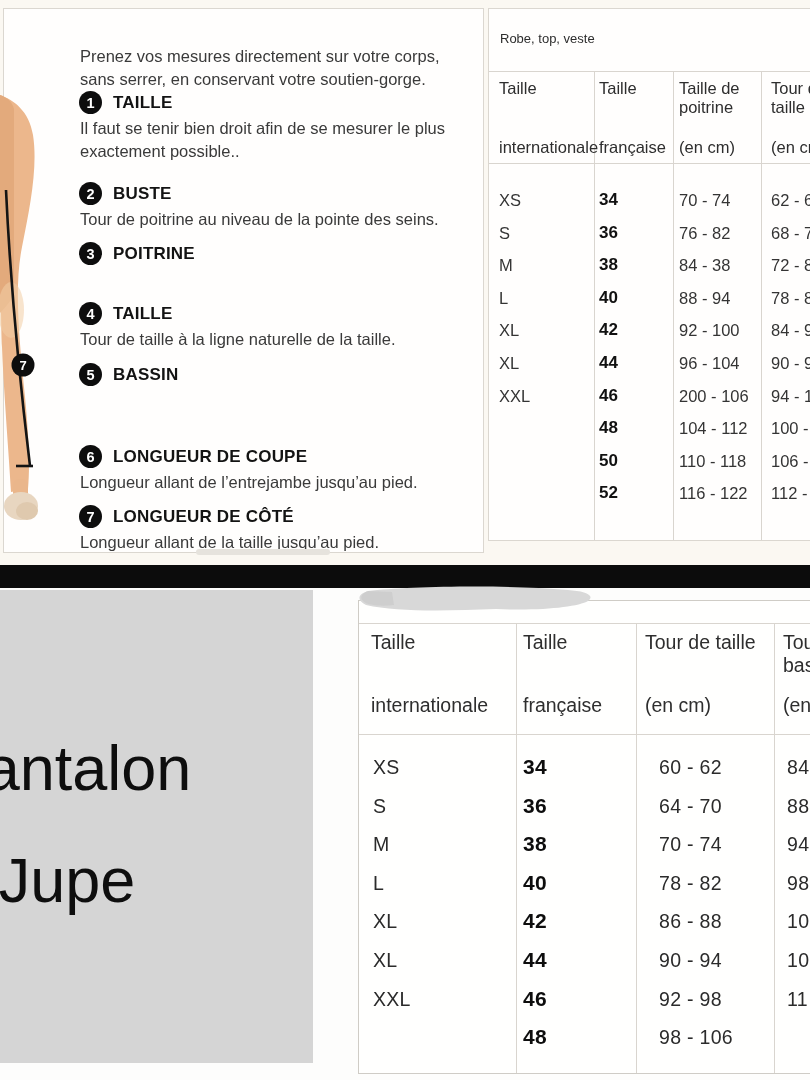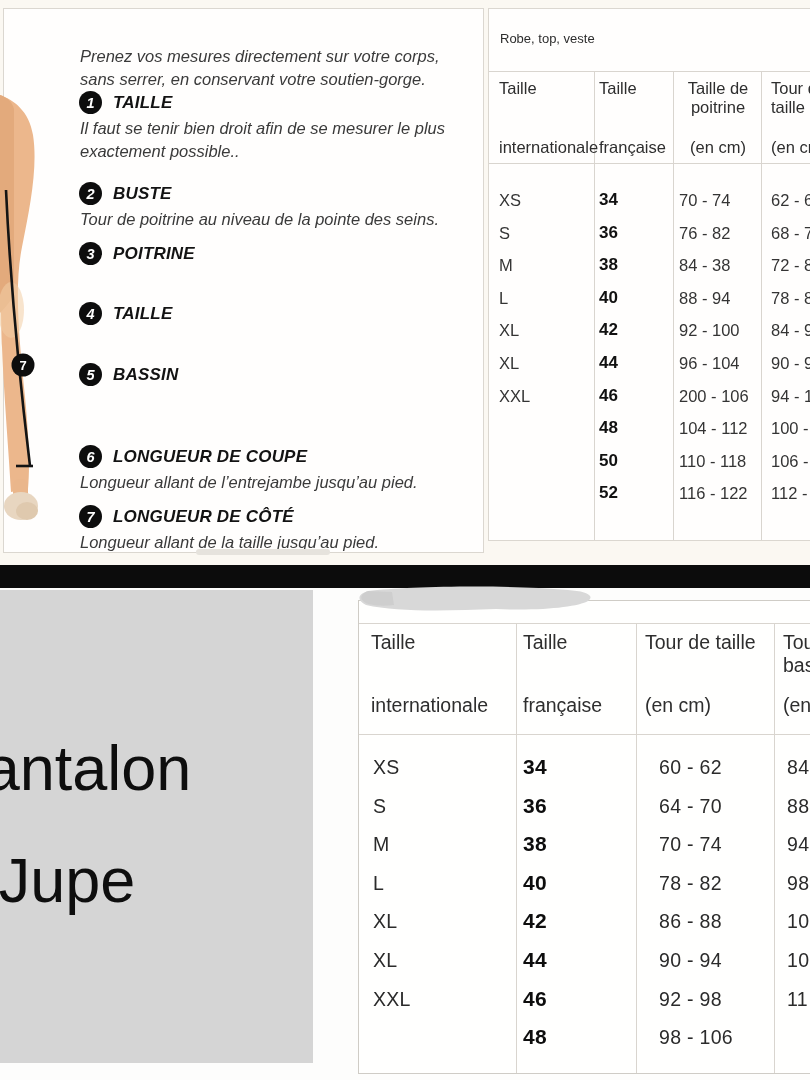--- a/index.html
+++ b/index.html
@@ -3,42 +3,42 @@
 <meta charset="utf-8">
 <style>
   html,body{margin:0;padding:0;}
   body{
     position:relative;width:810px;height:1080px;overflow:hidden;
     background:#fbf8f2;font-family:"Liberation Sans",sans-serif;
   }
   .abs{position:absolute;}
   
   .panel{position:absolute;background:#fffefd;border:1px solid #dbd7d0;box-sizing:border-box;}
-  #panel-left{left:3px;top:8px;width:481px;height:545px;z-index:1;font-style:italic;}
+  #panel-left{left:3px;top:8px;width:481px;height:545px;z-index:1;}
   #panel-robe{left:488px;top:8px;width:402px;height:533px;z-index:1;}
   
   .intro{position:absolute;left:76px;top:19px;width:395px;font-size:16.5px;line-height:23px;color:#3a3a3a;}
   .item{position:absolute;left:75px;width:402px;}
   .item-head{display:flex;align-items:center;gap:11px;}
   .badge{width:23px;height:23px;border-radius:50%;background:#0d0d0d;color:#ffffff;
     font-weight:bold;font-size:14.5px;display:flex;align-items:center;justify-content:center;flex:0 0 23px;}
   .item-title{font-weight:bold;font-size:17px;color:#131313;letter-spacing:.2px;}
   .item-desc{margin:3px 0 0 1px;font-size:16.5px;line-height:22.5px;color:#3a3a3a;}
   
   .hline{position:absolute;height:1px;background:#d9d5cf;left:0;right:0;}
   .vline{position:absolute;width:1px;background:#d9d5cf;}
   .h-cell{position:absolute;display:flex;flex-direction:column;justify-content:space-between;color:#2e2e2e;}
   .t-row{position:relative;}
   .t-cell{position:absolute;white-space:nowrap;}
   
   #panel-robe .t-title{position:absolute;left:11px;top:22px;font-size:13px;color:#2d2d2d;}
   #panel-robe .h-cell{top:70px;height:78px;font-size:16.5px;}
   #panel-robe .hc0{left:10px;width:96px;}
   #panel-robe .hc1{left:110px;width:72px;}
-  #panel-robe .hc2{left:190px;width:78px;text-align:center;}
+  #panel-robe .hc2{left:190px;width:78px;}
   #panel-robe .hc3{left:282px;width:92px;}
   #t1-rows{position:absolute;left:0;right:0;top:175px;}
   #t1-rows .t-row{height:32.6px;}
   #t1-rows .t-cell{line-height:32.6px;font-size:16.5px;color:#343434;}
   #t1-rows .c0{left:10px;}
   #t1-rows .c1{left:110px;font-weight:bold;font-size:17px;color:#111;}
   #t1-rows .c2{left:190px;}
   #t1-rows .c3{left:282px;}
   
   #below-bg{left:0;top:588px;width:810px;height:492px;background:#fdfdfc;z-index:0;}
@@ -93,20 +93,21 @@
       <span class="badge">3</span>
       <span class="item-title">POITRINE</span>
     </div>
   </div>
 
   <div class="item" style="top:293px;">
     <div class="item-head">
       <span class="badge">4</span>
       <span class="item-title">TAILLE</span>
     </div>
+    <div class="item-desc">Tour de taille à la ligne naturelle de la taille.</div>
   </div>
 
   <div class="item" style="top:354px;">
     <div class="item-head">
       <span class="badge">5</span>
       <span class="item-title">BASSIN</span>
     </div>
   </div>
 
   <div class="item" style="top:436px;">

